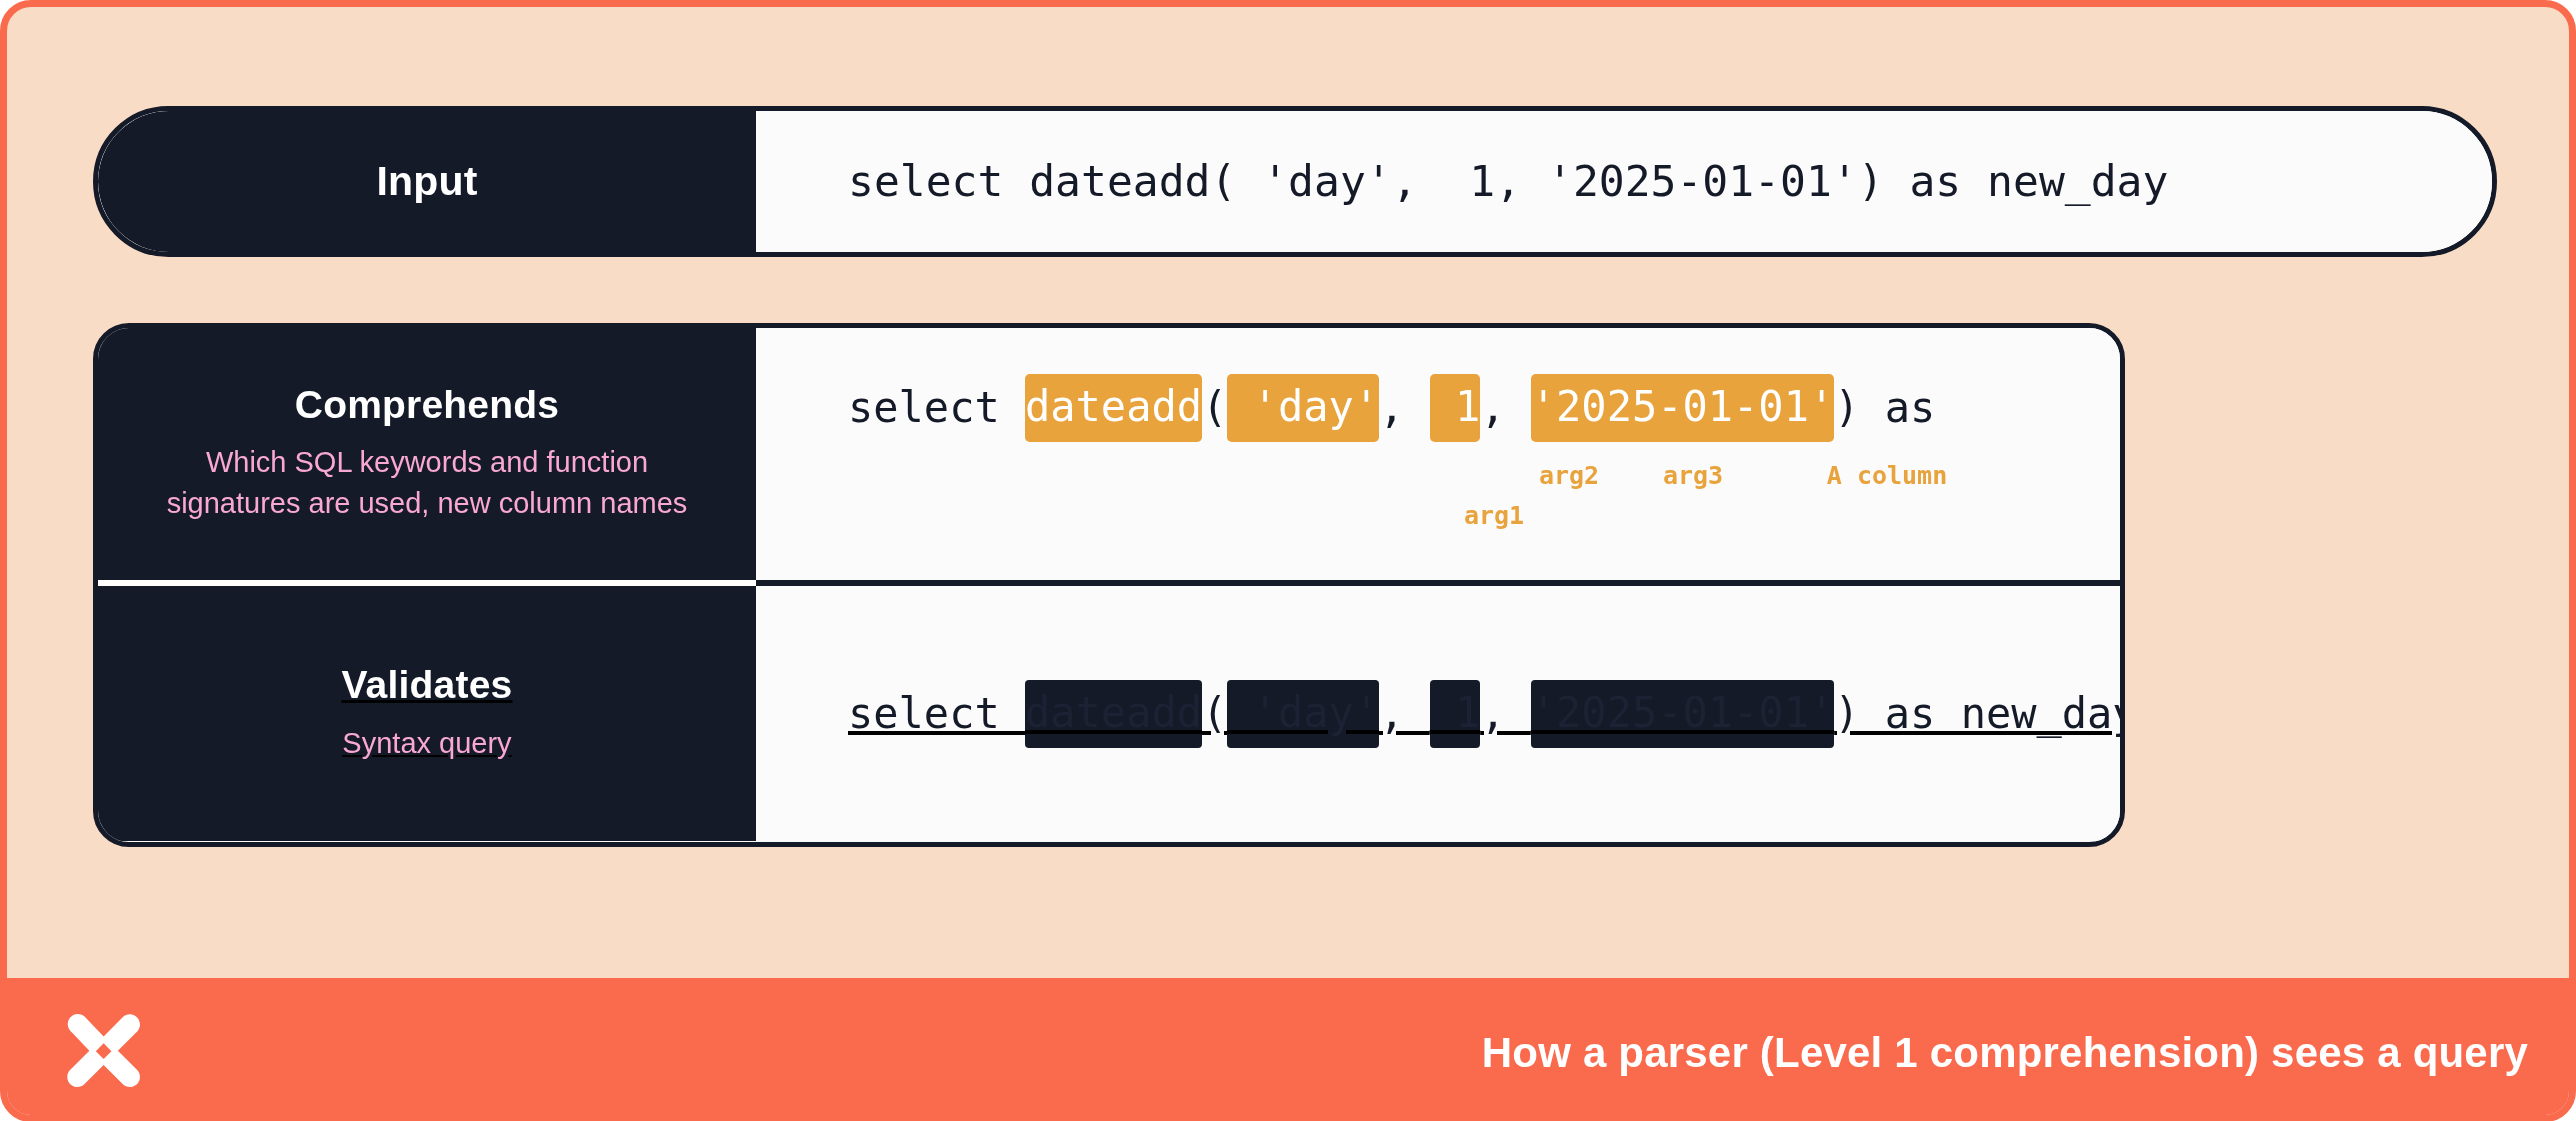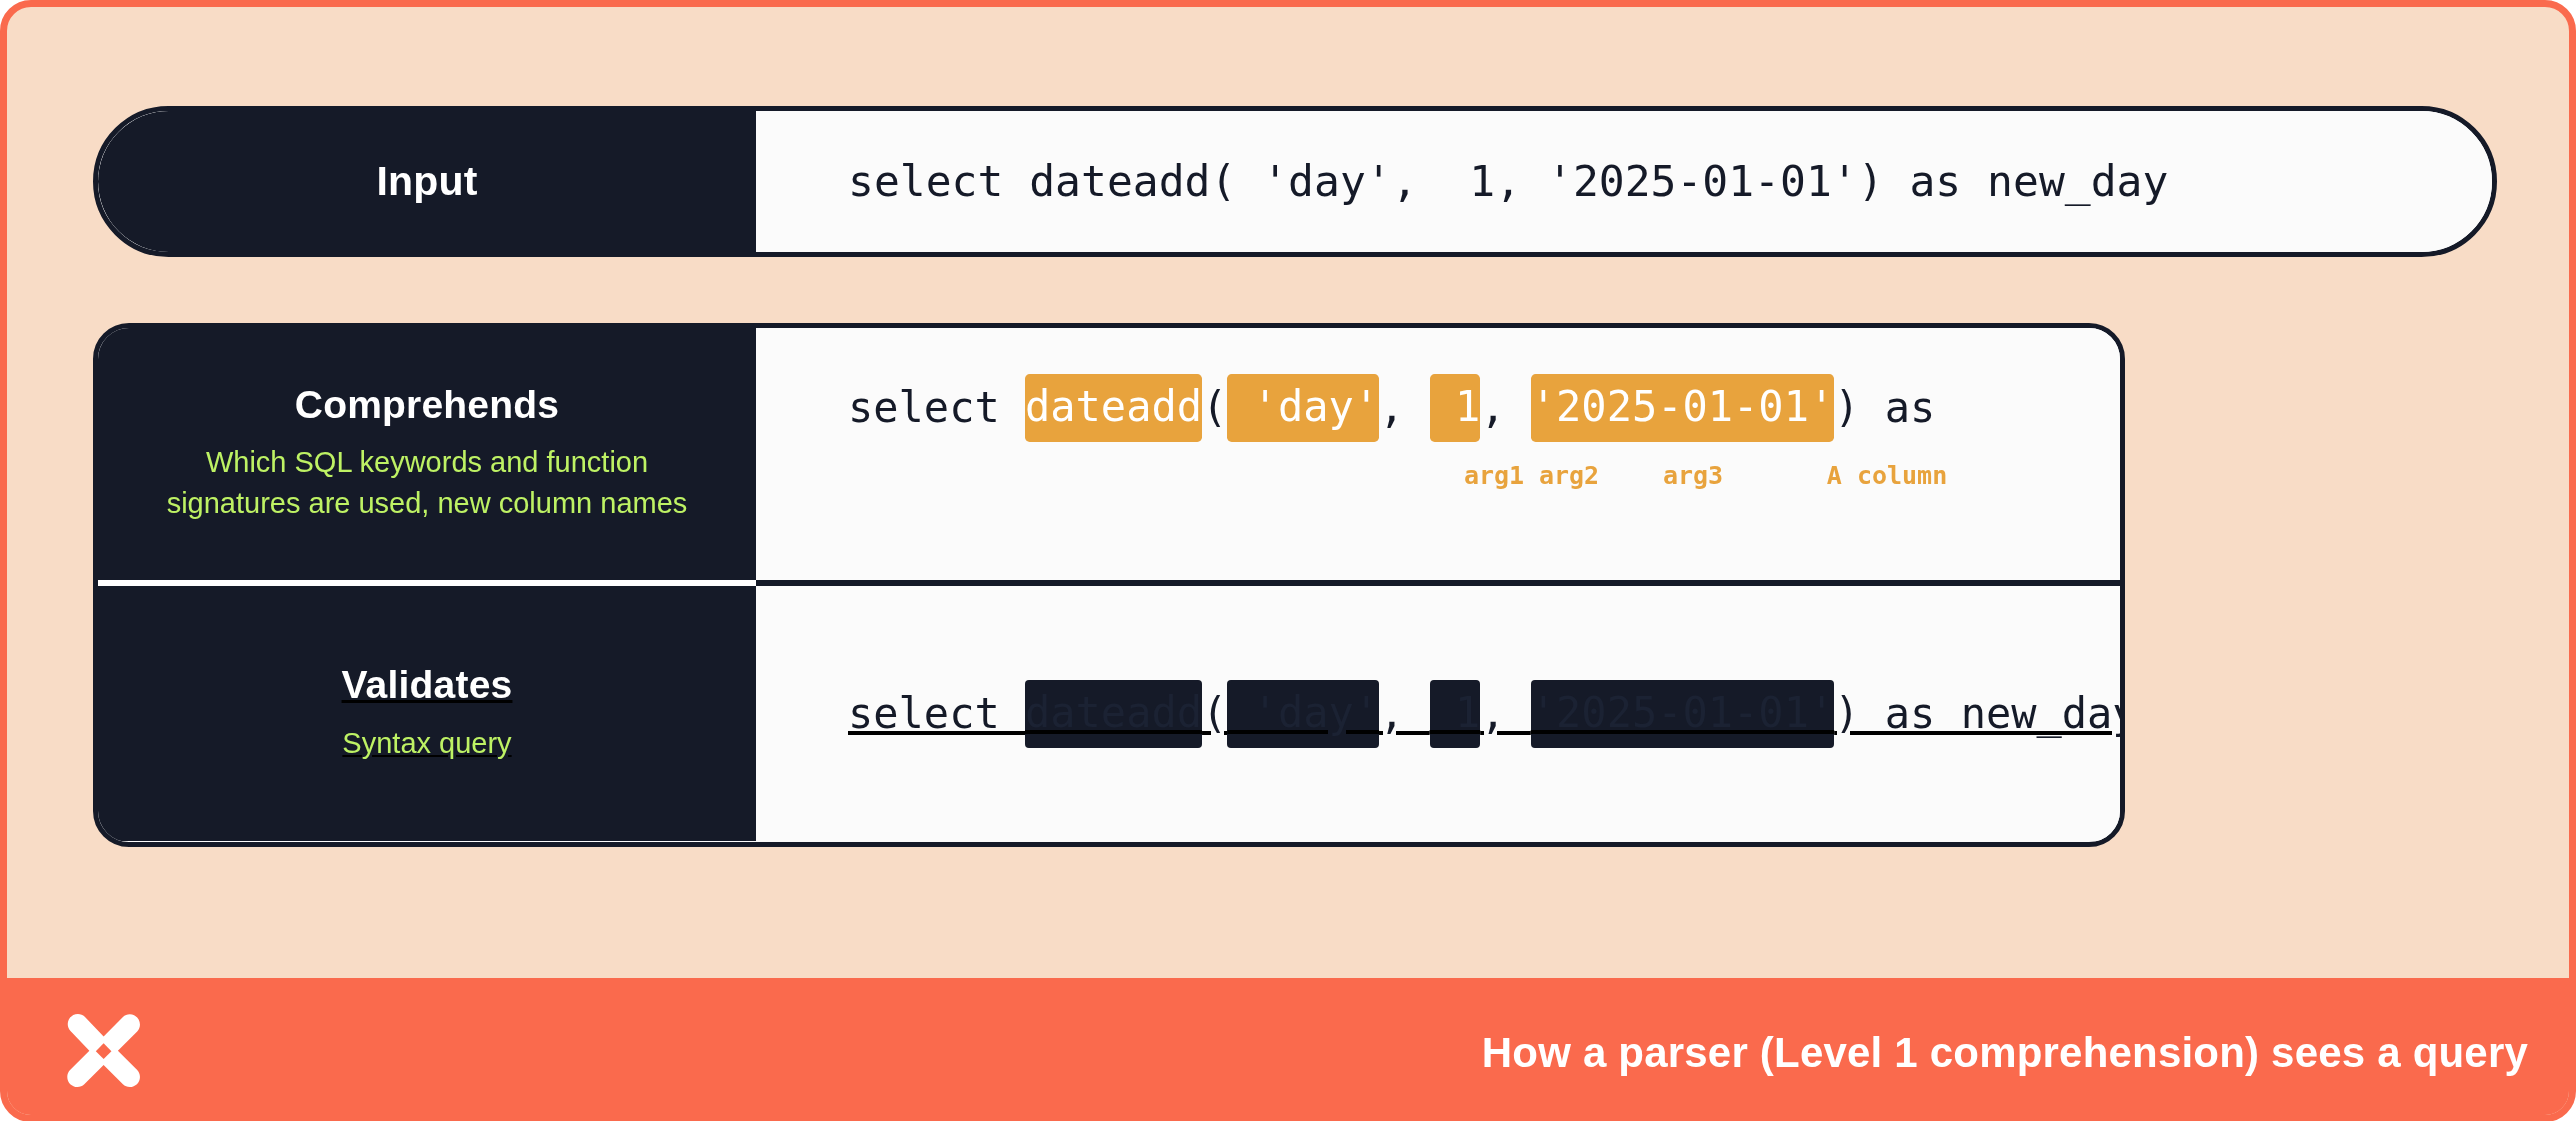--- a/index.html
+++ b/index.html
@@ -130,21 +130,21 @@
   .row-title {
     color: #ffffff;
     font-size: 39px;
     font-weight: bold;
     letter-spacing: 0.2px;
     line-height: 1.1;
     text-align: center;
   }
   .input-row .row-title { font-size: 41px; }
   .row-sub {
-    color: #bef264;
+    color: #f9a8d4;
     font-size: 29px;
     font-weight: normal;
     line-height: 1.42;
     text-align: center;
     margin-top: 15.7px;
     max-width: 580px;
   }
 
   
   .code {
@@ -250,21 +250,21 @@
     <div class="lower-card">
 
       <div class="lc-row comprehends">
         <div class="label-cell">
           <div class="row-title">Comprehends</div>
           <div class="row-sub">Which SQL keywords and function signatures are used, new column names</div>
         </div>
         <div class="code-cell">
           <div class="code code-line"><span>select </span><span class="hl">dateadd</span><span>(</span><span class="hl"> 'day'</span><span>, </span><span class="hl"> 1</span><span>, </span><span class="hl">'2025-01-01'</span><span>) as </span></div>
           <div class="anno-row">
-              <div class="anno" style="left: 646px;">arg1</div>
+              <div class="anno" style="left: 646px; margin-top: 40px;">arg1</div>
               <div class="anno" style="left: 721px;">arg2</div>
               <div class="anno" style="left: 845px;">arg3</div>
               <div class="anno" style="left: 1039px;">A column</div>
             </div>
         </div>
       </div>
 
       <div class="lc-divider">
         <div class="d-left"></div>
         <div class="d-right"></div>

